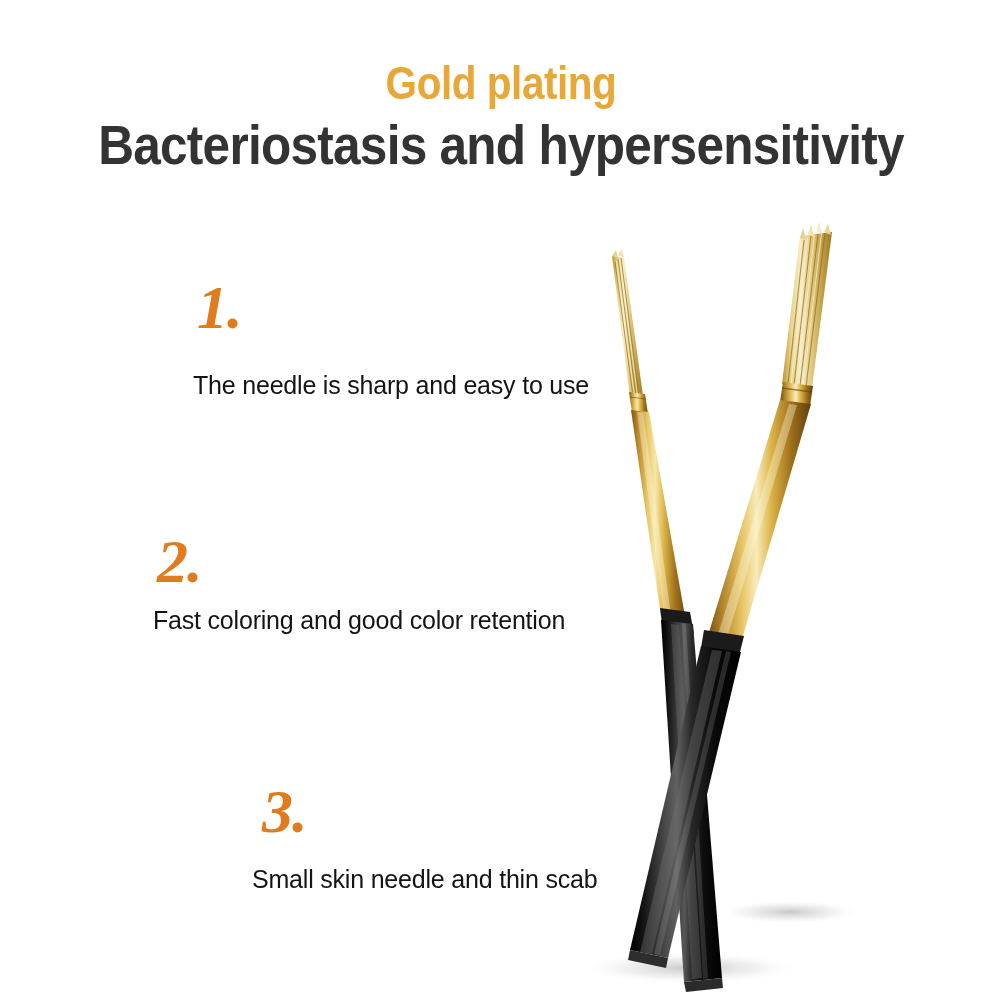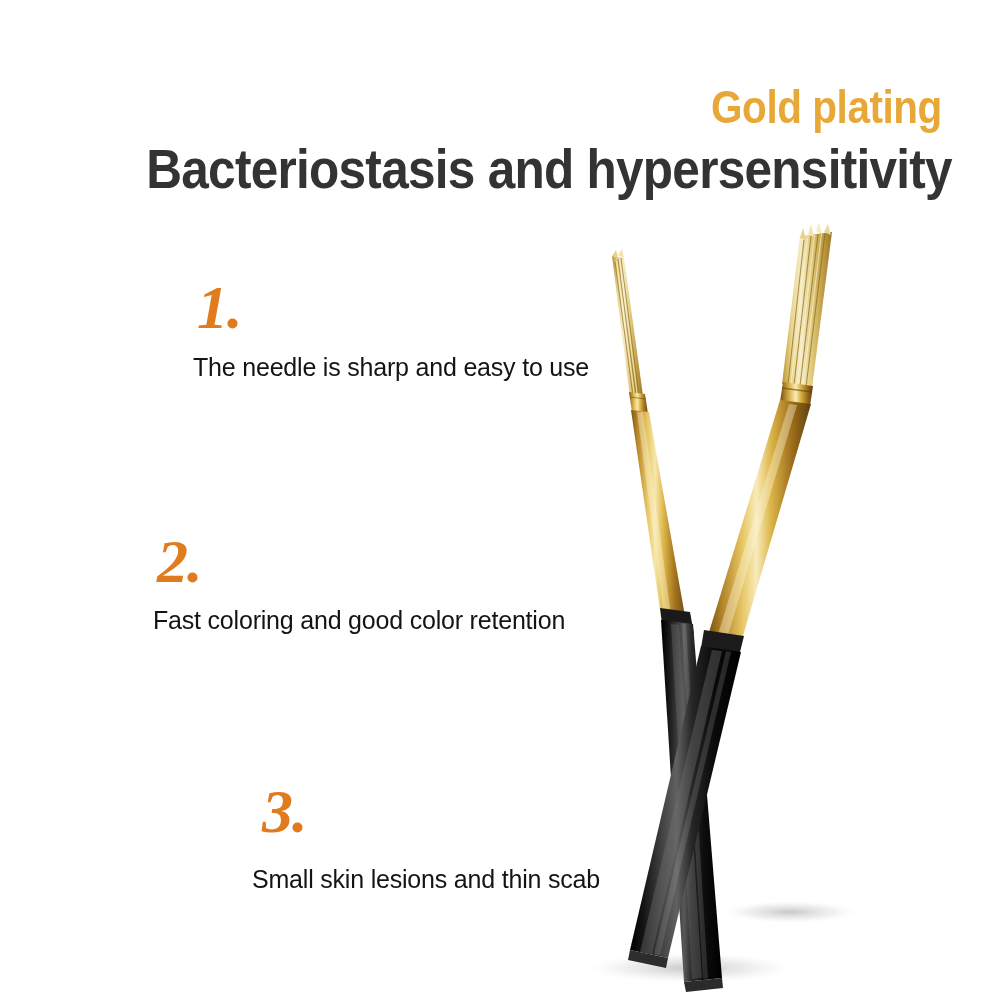--- a/index.html
+++ b/index.html
@@ -15,22 +15,21 @@
   #page {
     position:relative;
     width:1002px; height:1002px;
     background:#ffffff;
   }
 
   
   .heading-block {
     position:absolute;
     top:58px; left:0; width:1002px;
-    text-align:right;
-    margin-top:24px;
+    text-align:center;
   }
 
   .title-gold {
     font-family:"Liberation Sans Narrow","Liberation Sans", sans-serif;
     font-weight:bold;
     font-size:46px;
     line-height:50px;
     letter-spacing:-0.5px;
     color:#e8a838;
     transform:scaleX(0.88);
@@ -68,21 +67,21 @@
     font-family:"Liberation Sans", sans-serif;
     font-weight:normal;
     font-size:25px;
     line-height:30px;
     color:#141414;
     white-space:nowrap;
     letter-spacing:-0.2px;
   }
 
   #feature-1 { top:276px; left:197px; }
-  #feature-1 .desc { margin-top:14px; margin-left:-4px; }
+  #feature-1 .desc { margin-top:32px; margin-left:-4px; }
 
   #feature-2 { top:530px; left:157px; }
   #feature-2 .desc { margin-top:13px; margin-left:-4px; }
 
   #feature-3 { top:780px; left:262px; }
   #feature-3 .desc { margin-top:22px; margin-left:-10px; }
 
   
   #product {
     position:absolute;
@@ -242,16 +241,16 @@
     <div class="desc">The needle is sharp and easy to use</div>
   </div>
 
   <div class="feature" id="feature-2">
     <div class="num">2.</div>
     <div class="desc">Fast coloring and good color retention</div>
   </div>
 
   <div class="feature" id="feature-3">
     <div class="num">3.</div>
-    <div class="desc">Small skin lesions and thin scab</div>
+    <div class="desc">Small skin needle and thin scab</div>
   </div>
 
 </div>
 
 </body></html>

